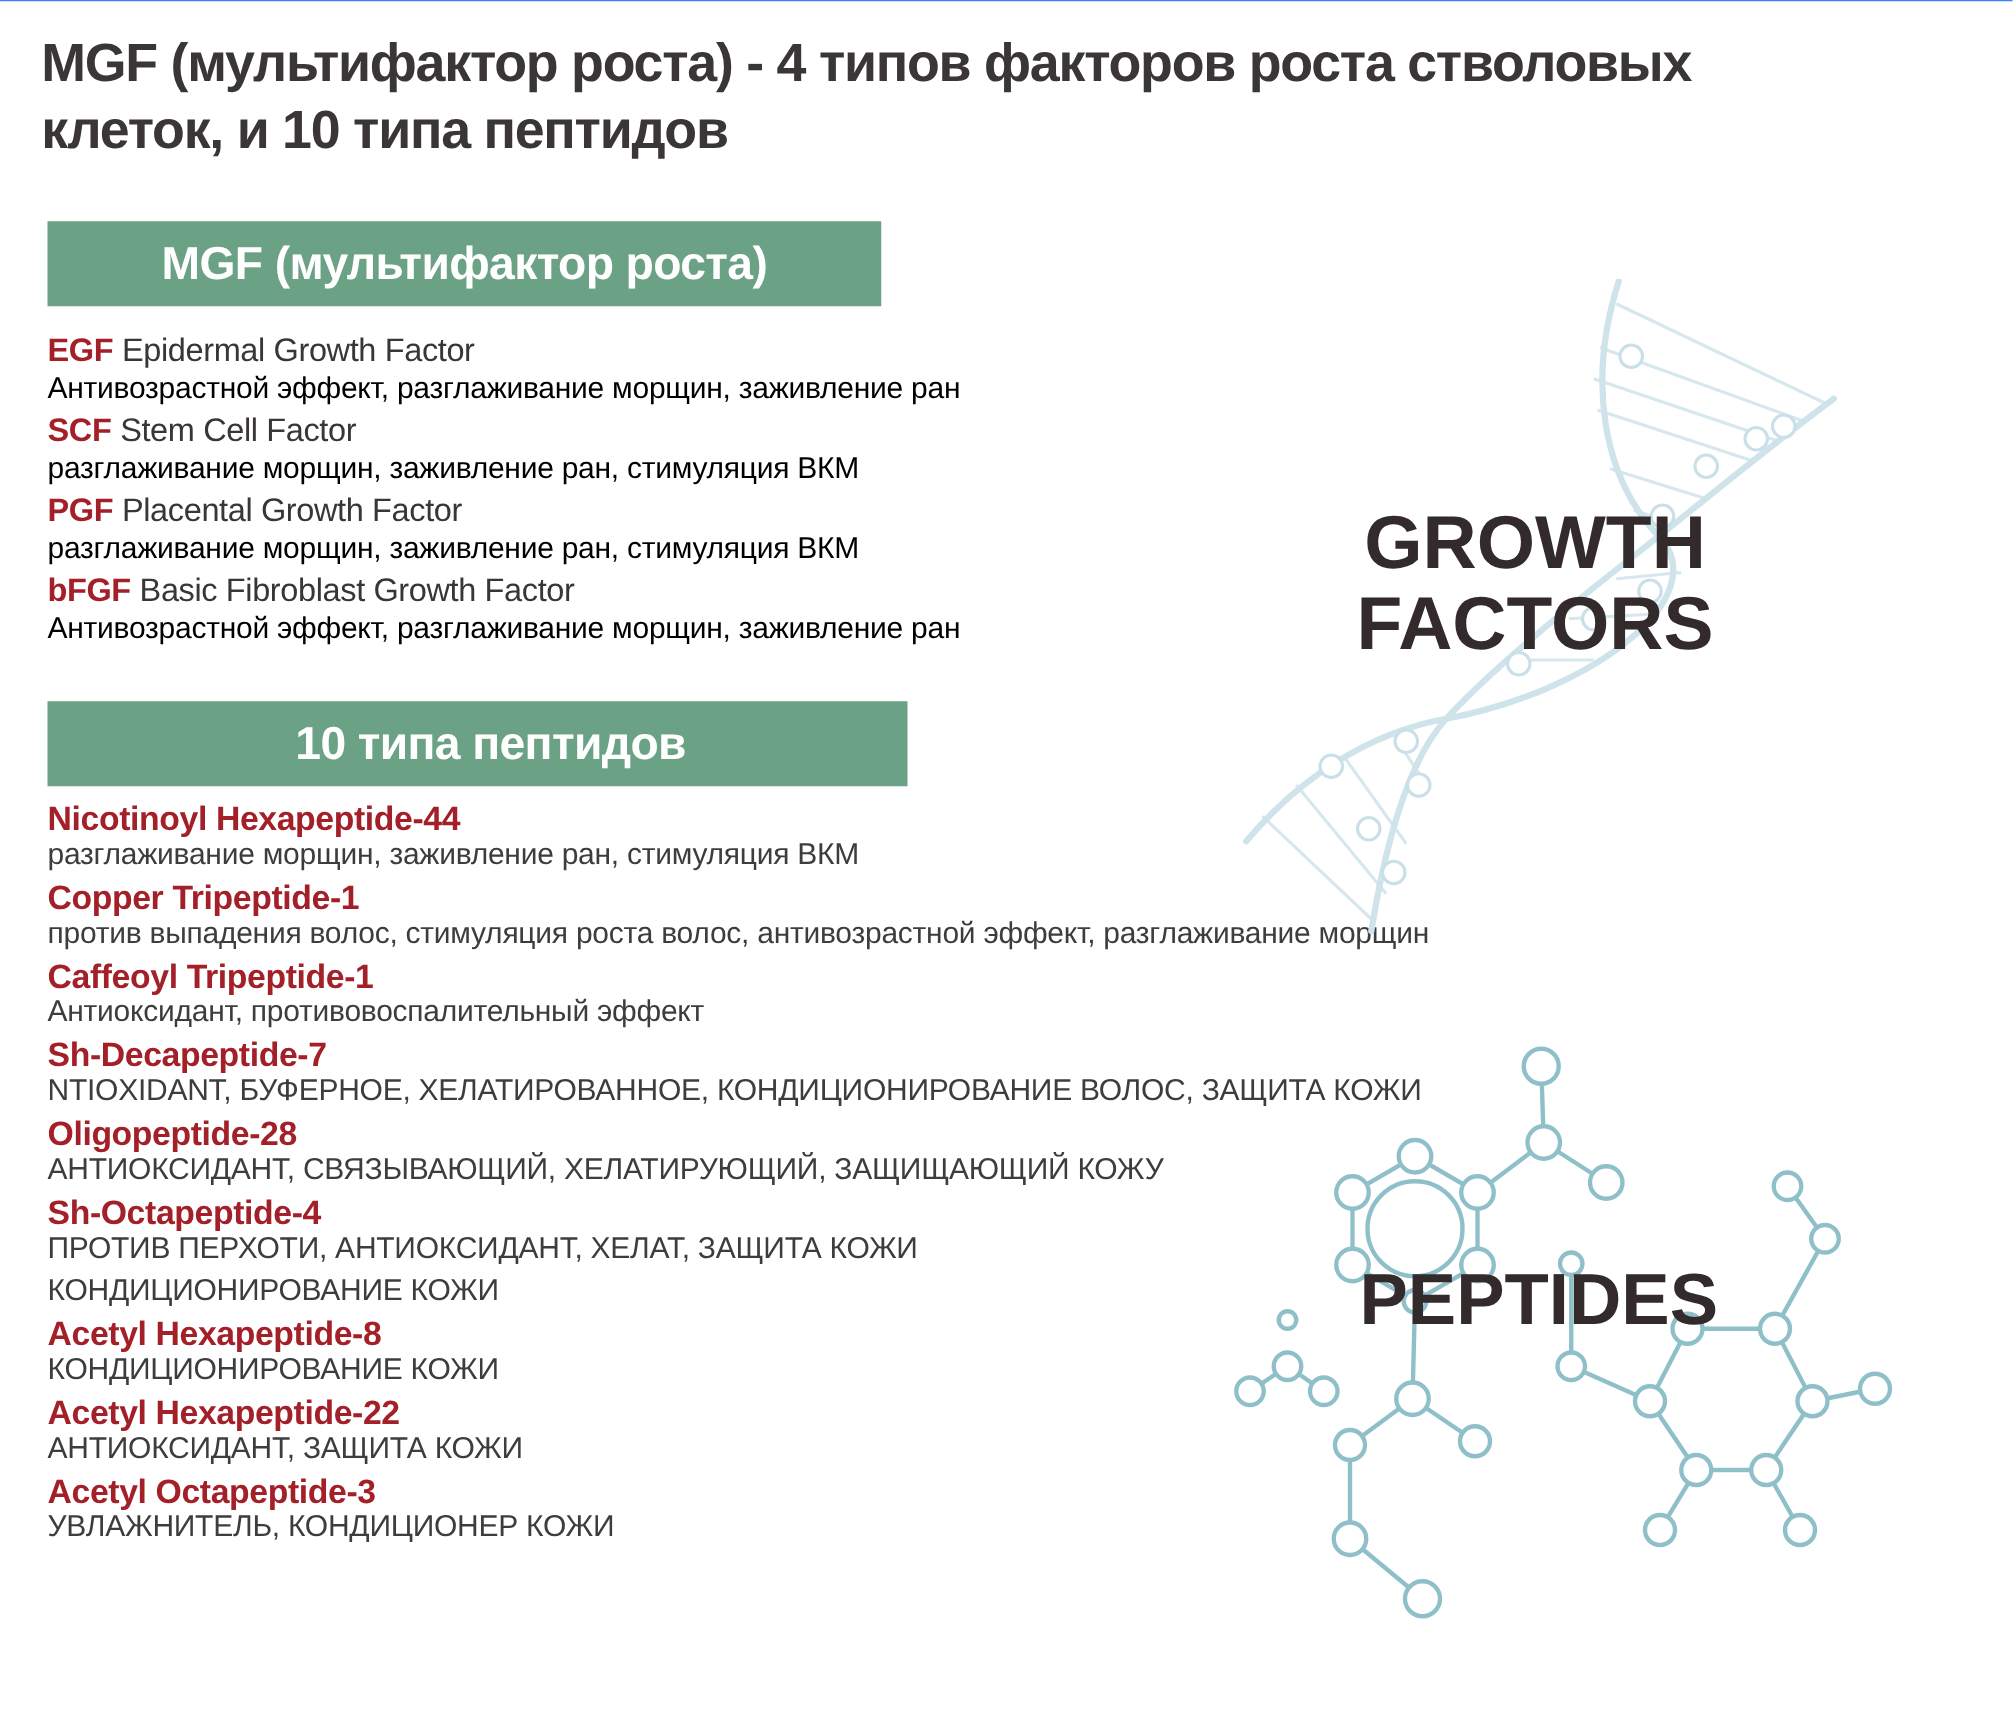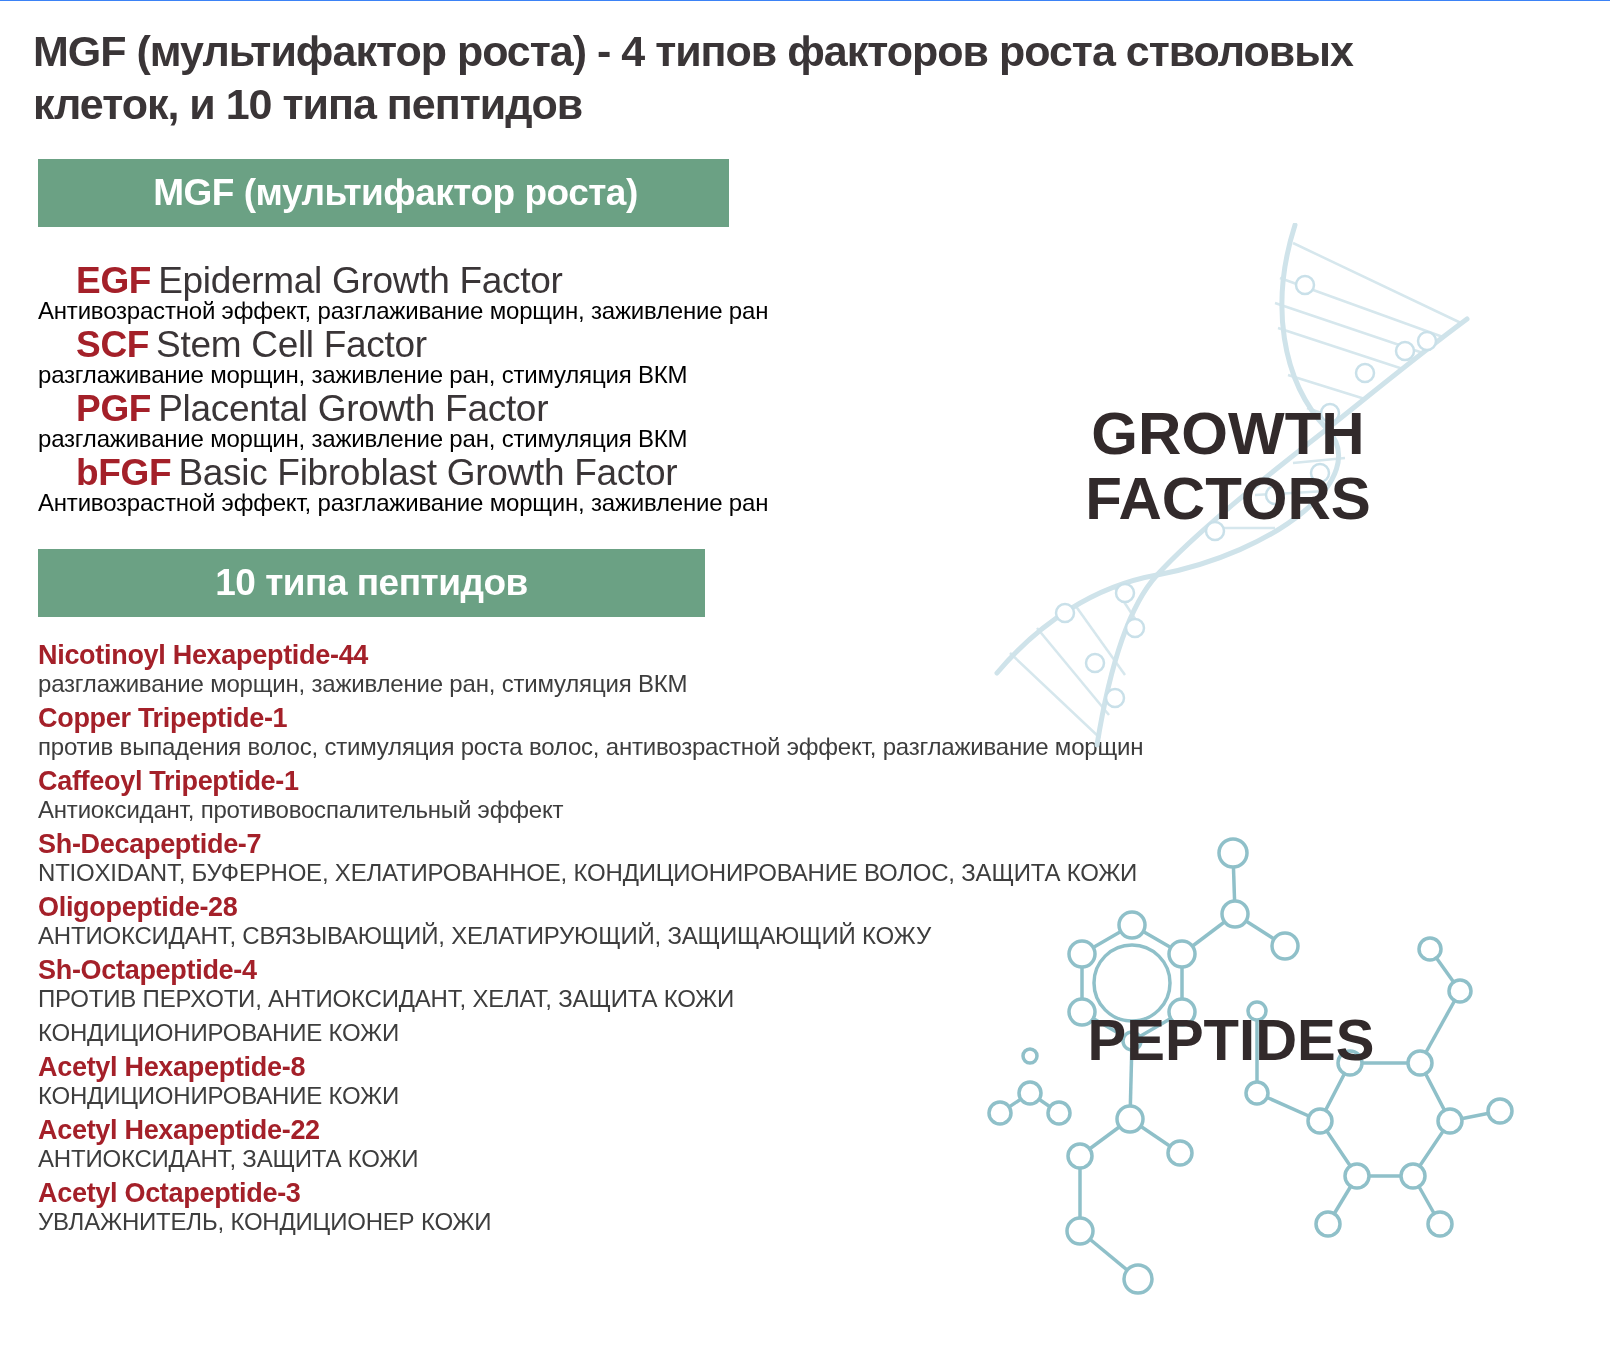--- a/index.html
+++ b/index.html
@@ -14,26 +14,26 @@
     position:absolute;left:33px;top:24px;width:1490px;
     font-size:43px;font-weight:700;line-height:53px;letter-spacing:-1px;
     color:var(--text_dark,#3a3537);
   }
   .banner{
     position:absolute;left:38px;width:667px;height:68px;
     background:var(--banner_green,#6ba184);
     color:#ffffff;display:flex;align-items:center;justify-content:center;
     font-size:37px;font-weight:700;letter-spacing:-0.5px;
   }
-  #banner-gf{top:158px;padding-left:24px;}
-  #banner-pep{top:548px;}
+  #banner-gf{top:176px;}
+  #banner-pep{top:560px;padding-left:21px;}
 
   .gf-list{position:absolute;left:38px;top:264px;width:1100px;}
   .gf-entry{margin-bottom:3px;}
-  .entry-head{font-size:37px;line-height:31px;color:var(--text_dark,#3a3537);letter-spacing:-0.3px;margin-left:38px;}
+  .entry-head{font-size:26px;line-height:31px;color:var(--text_dark,#3a3537);letter-spacing:-0.3px;}
   .gf-abbr{color:var(--accent_red,#a42029);font-weight:700;margin-right:7px;}
   .entry-desc{font-size:24px;line-height:30px;color:#000000;letter-spacing:-0.2px;}
 
   .pep-list{position:absolute;left:38px;top:640px;width:1180px;}
   .pep-entry{margin-bottom:6px;}
   .pep-name{font-size:27px;line-height:29px;font-weight:700;color:var(--accent_red,#a42029);letter-spacing:-0.3px;}
   .pep-desc{font-size:24px;line-height:28px;color:#3d3d3d;letter-spacing:-0.2px;}
 
   
   .art{position:absolute;pointer-events:none;}

